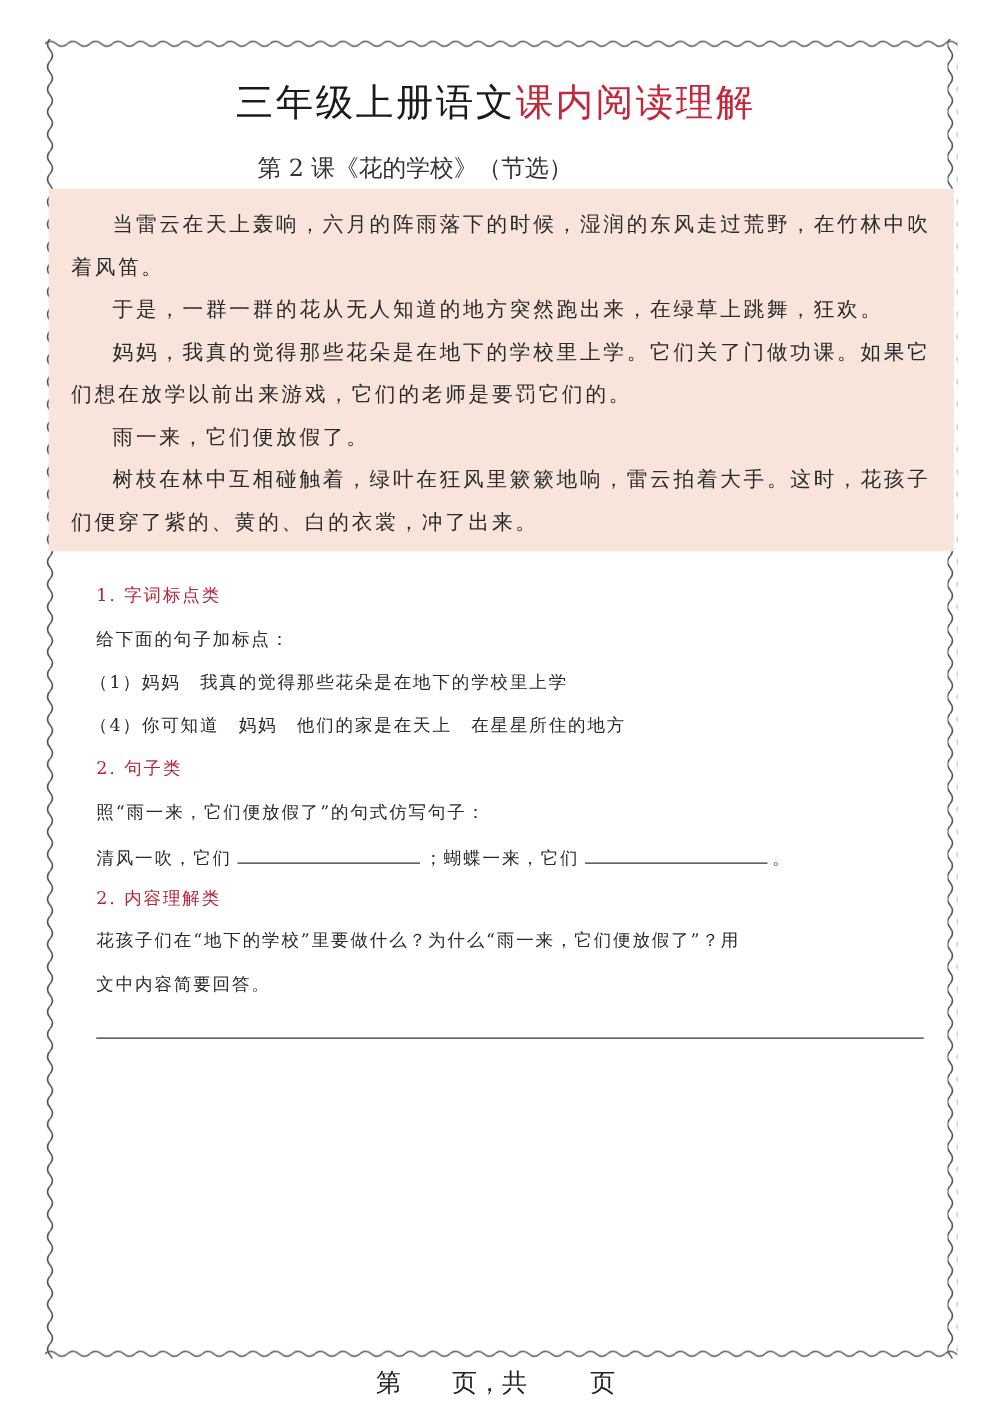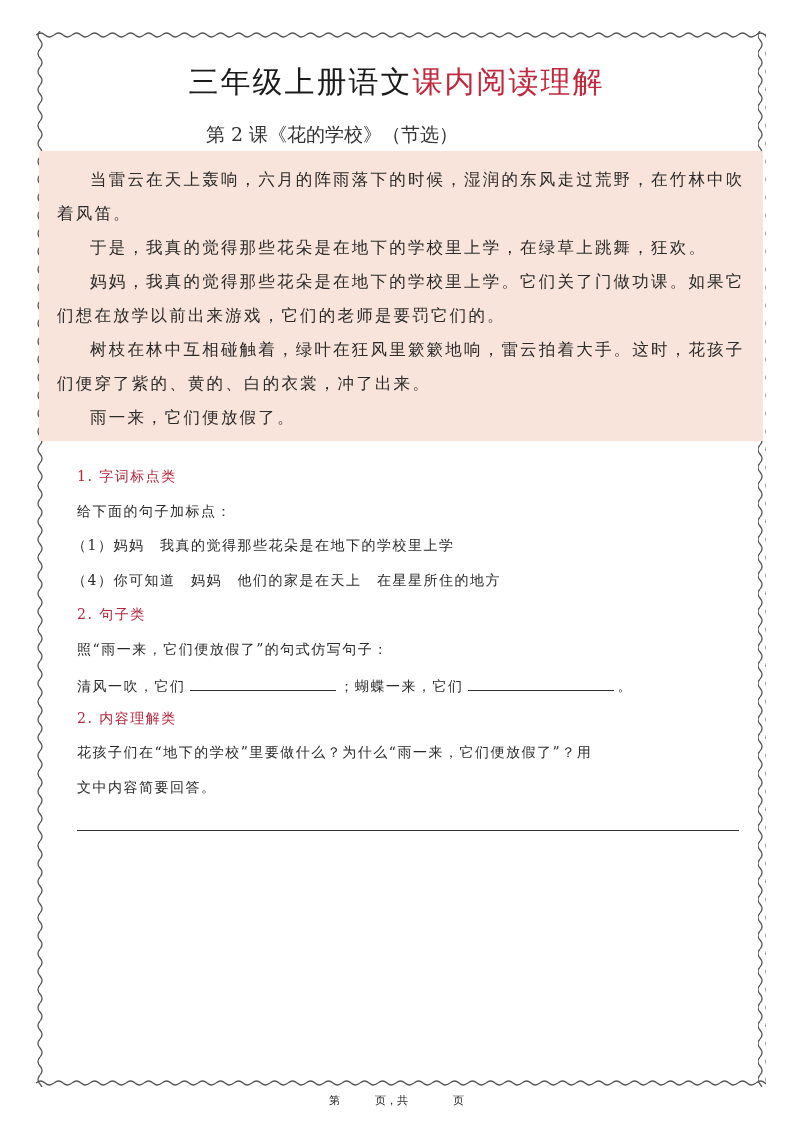--- a/index.html
+++ b/index.html
@@ -14,21 +14,21 @@
               font-size:19px; color:#333; }
   .passage { position:absolute; left:39px; top:151px; width:724px; height:290px;
              background:#f8e4da; box-sizing:border-box; padding:12px 18px 0 18px; }
   .passage p { margin:0; font-size:16.5px; line-height:34px; letter-spacing:2.2px; color:#2a2a2a;
                text-indent:2em; }
   .section { position:absolute; left:77px; font-size:14px; letter-spacing:1.5px; color:#2a2a2a; }
   .qhead { color:#b3263a; }
   .blank { display:inline-block; width:146px; border-bottom:1px solid #333; height:14px; vertical-align:baseline; margin:0 4px; }
   .answer-line { position:absolute; left:77px; top:830px; width:662px; height:0; border-top:1.3px solid #333; }
   .footer { position:absolute; left:0; width:793px; top:1093px; text-align:center;
-            font-family:"DejaVu Sans","Liberation Sans",sans-serif; font-size:11px; color:#222; word-spacing:0; }
+            font-family:"DejaVu Sans","Liberation Sans",sans-serif; font-size:20px; color:#222; word-spacing:0; }
   .footer span { display:inline-block; }
 </style>
 </head>
 <body>
 
 <div class="frame">
   <svg width="730" height="1056" viewBox="0 0 730 1056">
     <defs>
       <pattern id="wh" x="0" y="0" width="18" height="8" patternUnits="userSpaceOnUse">
         <path d="M0 4 Q4.5 0 9 4 T18 4" fill="none" stroke="#555" stroke-width="1.3"></path>
@@ -45,24 +45,24 @@
 </div>
 
 <div class="title">
   <span>三年级上册语文</span><span class="red">课内阅读理解</span>
 </div>
 
 <div class="subtitle">第 2 课《花的学校》（节选）</div>
 
 <div class="passage">
   <p>当雷云在天上轰响，六月的阵雨落下的时候，湿润的东风走过荒野，在竹林中吹着风笛。</p>
-  <p>于是，我真的觉得那些花朵是在地下的学校里上学，在绿草上跳舞，狂欢。</p>
+  <p>于是，一群一群的花从无人知道的地方突然跑出来，在绿草上跳舞，狂欢。</p>
   <p>妈妈，我真的觉得那些花朵是在地下的学校里上学。它们关了门做功课。如果它们想在放学以前出来游戏，它们的老师是要罚它们的。</p>
+  <p>雨一来，它们便放假了。</p>
   <p>树枝在林中互相碰触着，绿叶在狂风里簌簌地响，雷云拍着大手。这时，花孩子们便穿了紫的、黄的、白的衣裳，冲了出来。</p>
-  <p>雨一来，它们便放假了。</p>
 </div>
 
 <div class="section qhead" style="top:468px;">1. 字词标点类</div>
 <div class="section" style="top:503px;">给下面的句子加标点：</div>
 <div class="section" style="top:537px; left:72px;">（1）妈妈　我真的觉得那些花朵是在地下的学校里上学</div>
 <div class="section" style="top:572px; left:72px;">（4）你可知道　妈妈　他们的家是在天上　在星星所住的地方</div>
 
 <div class="section qhead" style="top:606px;">2. 句子类</div>
 <div class="section" style="top:641px;">照“雨一来，它们便放假了”的句式仿写句子：</div>
 <div class="section" style="top:676px;">

